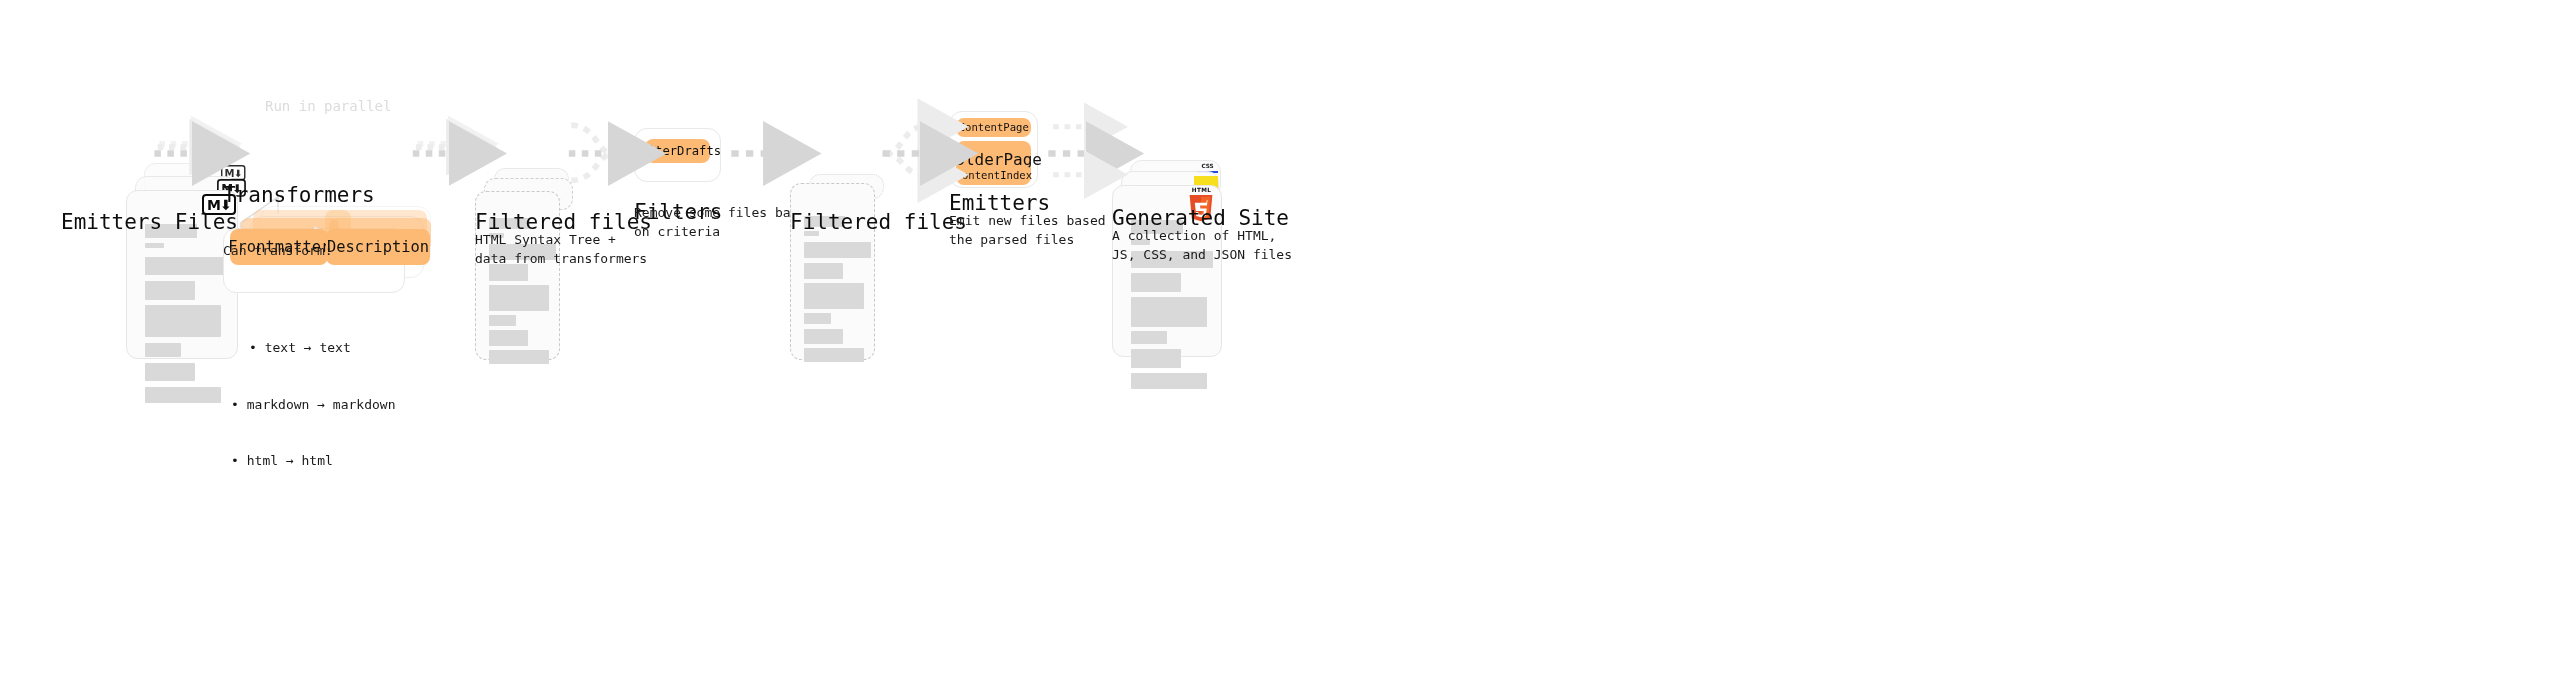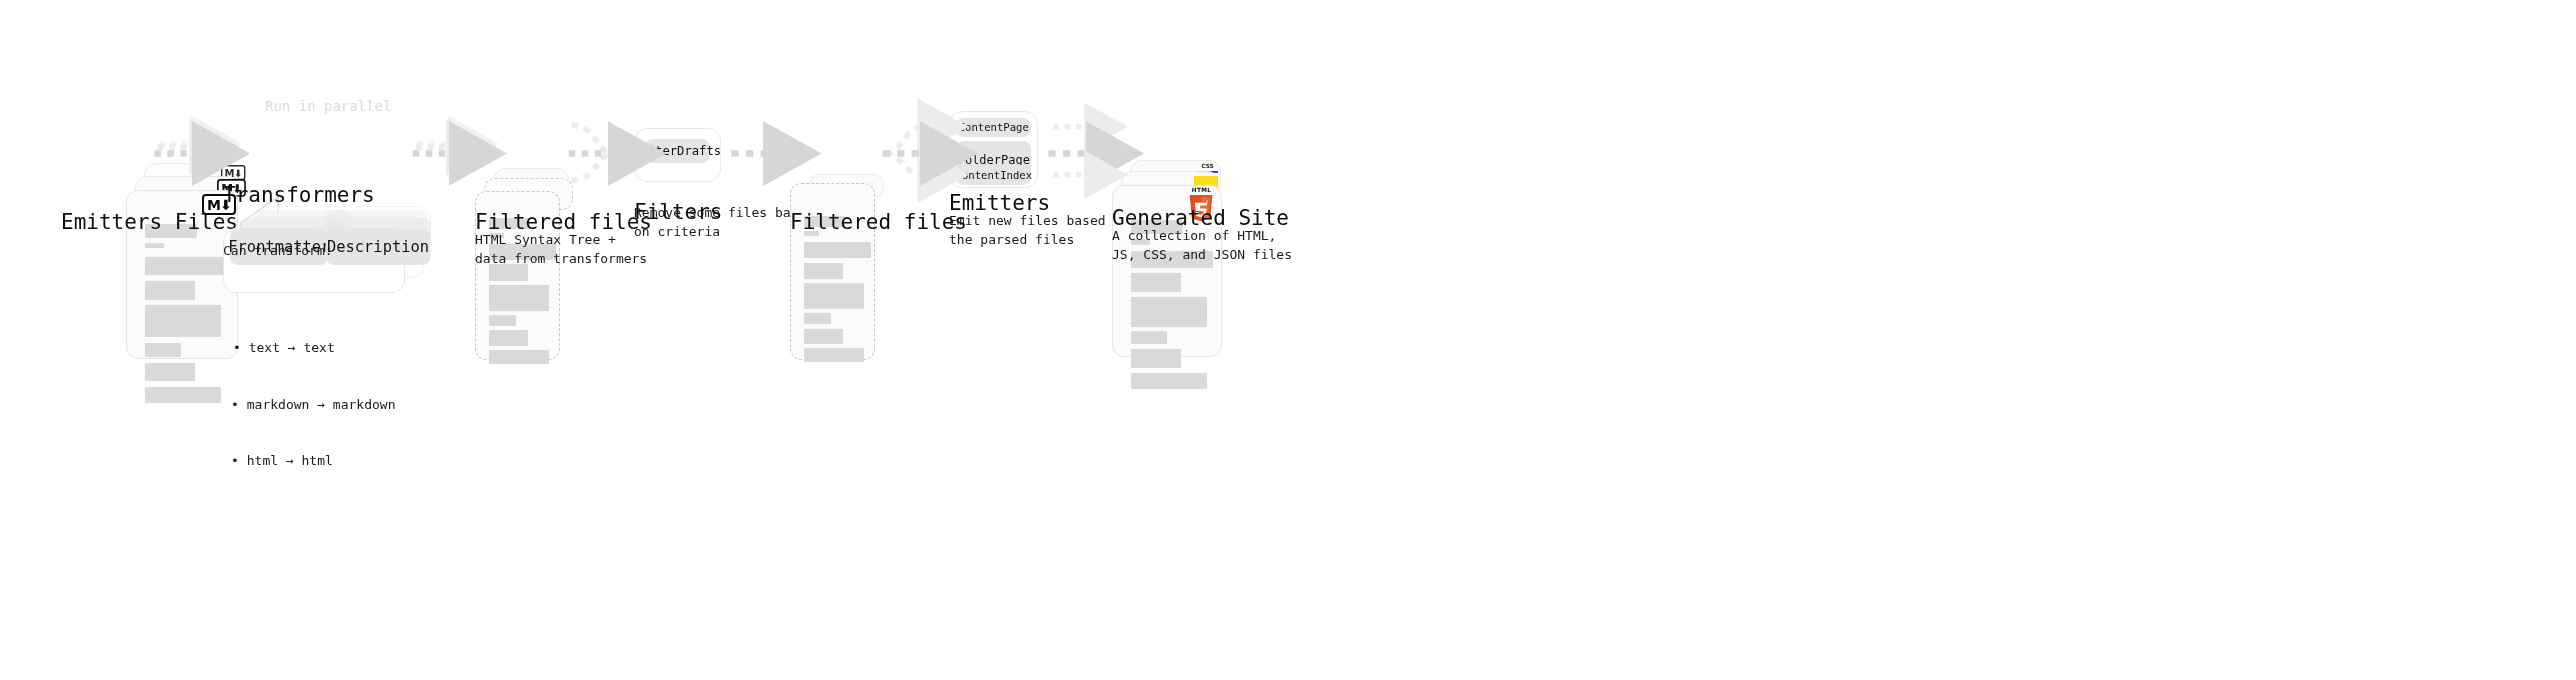--- a/index.html
+++ b/index.html
@@ -103,21 +103,21 @@
   
   .groupbox {
     position: absolute;
     border: 1.6px solid #e8e8e8;
     border-radius: 13px;
     background: #ffffff;
     box-sizing: border-box;
   }
   .chip {
     position: absolute;
-    background: #e5e5e5;
+    background: #fdba74;
     border-radius: 8.1px;
     display: flex;
     align-items: center;
     justify-content: center;
     font-size: 15.4px;
     color: #111;
     letter-spacing: 0px;
     white-space: nowrap;
     box-sizing: border-box;
   }
@@ -225,21 +225,21 @@
     </div>
     <div class="chip" style="left:103px; top:34px; width:104px; height:36px;">
       <span>Description</span>
     </div>
   </div>
   <div class="callout" style="left:265px; top:98px;">Run in parallel</div>
   <div class="title" style="left:223px; top:183px;">Transformers</div>
   <div class="caption" style="left:223px; top:204px;">
     <div>Can transform:</div>
     <ul class="bullets" style="margin-top:3.3px;">
-      <li style="margin-left:10px;">• text → text</li>
+      <li style="margin-left:26px;">• text → text</li>
       <li style="margin-left:8.1px;">• markdown → markdown</li>
       <li style="margin-left:8.1px;">• html → html</li>
     </ul>
   </div>
 
   <div class="node" style="left:475px; top:163px;">
     <div class="doc-stack" style="width:146px;height:211px;">
       <div class="doc-card dotted" style="left:18.7px; top:4.9px; width:75px; height:32.5px; opacity:0.8;"></div>
       <div class="doc-card dashed" style="left:9px; top:14.6px; width:89px; height:32.5px; opacity:0.9;"></div>
       <div class="doc-card dashed" style="left:0px; top:28px; width:85px; height:169px;">
@@ -287,21 +287,21 @@
       </div>
     </div>
   </div>
   <div class="title" style="left:790px; top:210px;">Filtered files</div>
 
   <div class="node" style="left:949px; top:111px;">
     <div class="groupbox" style="left:0px; top:0px; width:89px; height:77px;"></div>
     <div class="chip" style="left:7.3px; top:6.5px; width:75px; height:19.5px; font-size:10.6px;">
       <span>ContentPage</span>
     </div>
-    <div class="chip" style="left:7.3px; top:30px; width:75px; height:37px; font-size:12px;">
+    <div class="chip" style="left:7.3px; top:30px; width:75px; height:37px; font-size:16px;">
       <span>FolderPage</span>
     </div>
     <div class="chip" style="left:7.3px; top:54px; width:75px; height:19.5px; font-size:10.6px;">
       <span>ContentIndex</span>
     </div>
   </div>
   <div class="title" style="left:949px; top:191px;">Emitters</div>
   <div class="caption" style="left:949px; top:212px;">Emit new files based on
 the parsed files</div>
 

